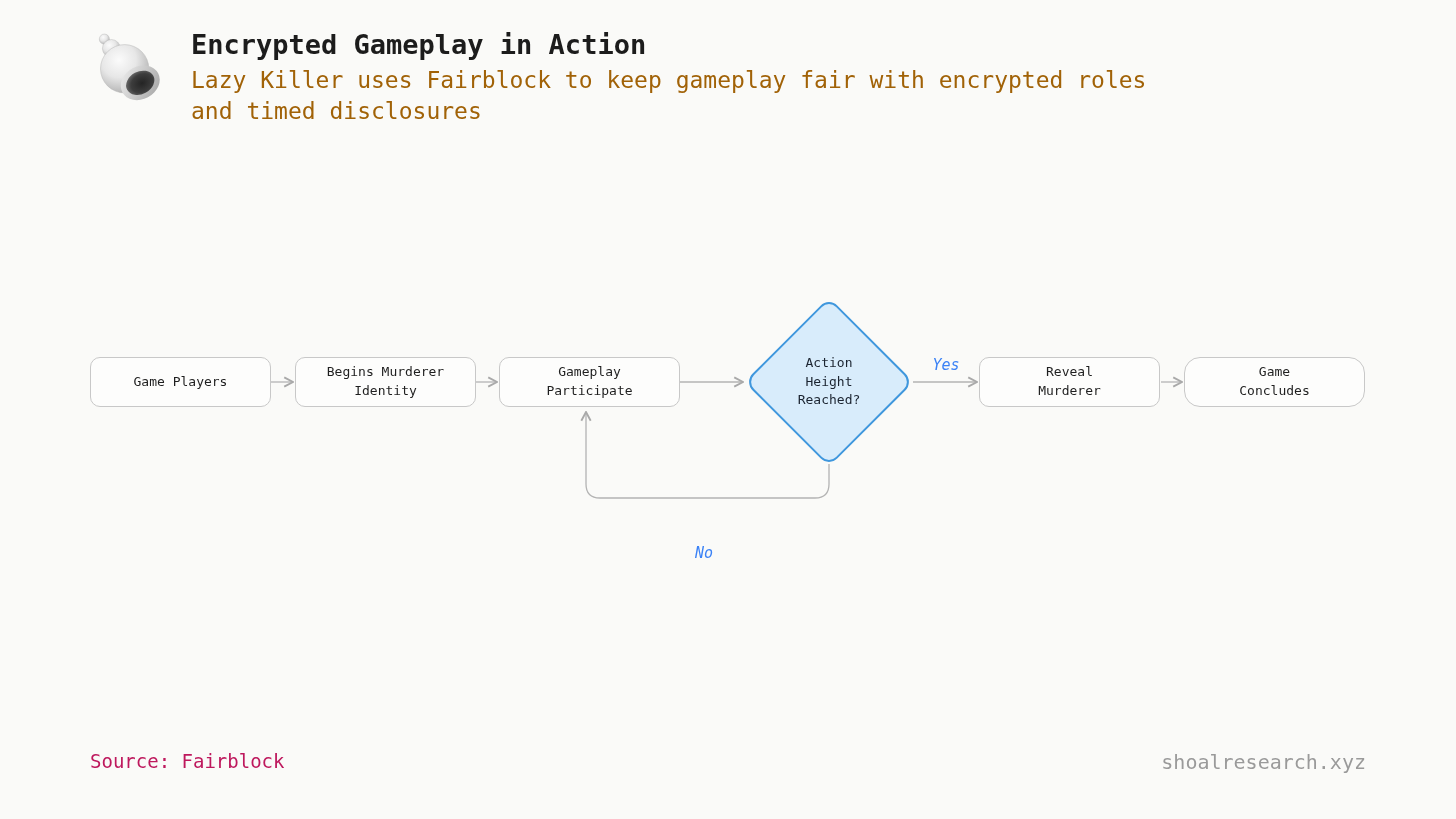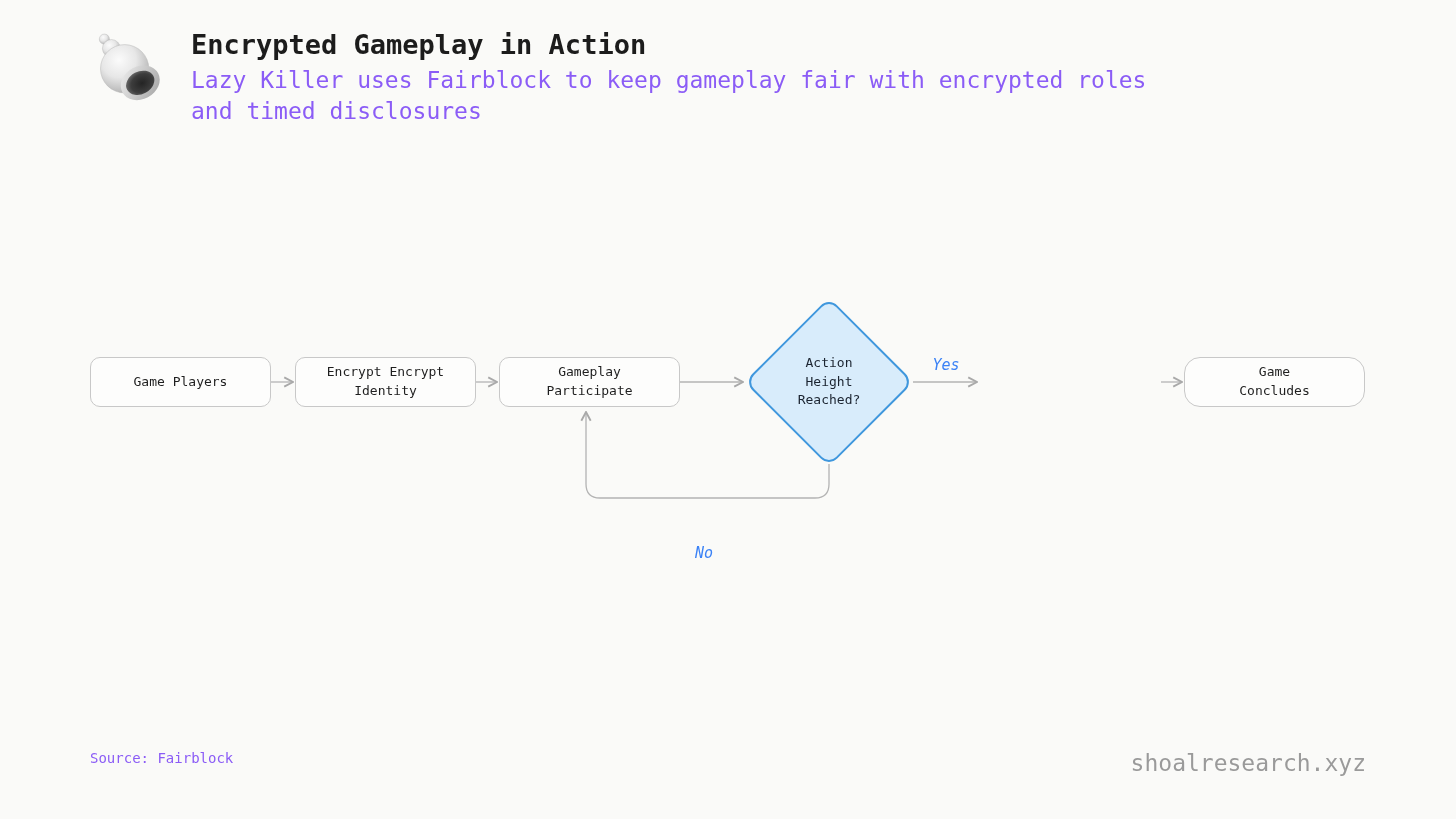--- a/index.html
+++ b/index.html
@@ -6,21 +6,21 @@
   .canvas {
     position:relative; width:1456px; height:819px;
     background:#fafaf8; overflow:hidden;
     font-family:"DejaVu Sans Mono","Liberation Mono",monospace;
   }
   
   .header { position:absolute; left:88px; top:26px; display:flex; gap:25px; align-items:flex-start; }
   .logo { width:78px; height:84px; flex:0 0 auto; }
   .header-text { padding-top:2px; }
   .title { font-size:27px; font-weight:bold; color:#1c1c1c; line-height:34px; margin:0; }
-  .subtitle { font-size:23px; color:#8b5cf6; line-height:31px; margin-top:3px; white-space:pre-line; }
+  .subtitle { font-size:23px; color:#a16207; line-height:31px; margin-top:3px; white-space:pre-line; }
   
   .connectors { position:absolute; left:0; top:0; width:1456px; height:819px; pointer-events:none; }
   .pnode {
     position:absolute; top:357px; height:50px; width:181px; box-sizing:border-box;
     border:1px solid #c8c8c8; border-radius:10px; background:#fdfdfc;
     display:flex; align-items:center; justify-content:center; text-align:center;
     font-size:13px; line-height:1.45; color:#1f1f1f; white-space:pre-line;
   }
   .n1 { left:90px; }  .n2 { left:295px; } .n3 { left:499px; }
   .n4 { left:979px; } .n5 { left:1184px;border-radius:16px; }
@@ -30,22 +30,22 @@
   }
   .diamond-label {
     position:absolute; left:769px; top:322px; width:120px; height:120px;
     display:flex; align-items:center; justify-content:center; text-align:center;
     font-size:13px; line-height:1.45; color:#1b2430; white-space:pre-line;
   }
   .edge-label { position:absolute; font-style:italic; font-size:15px; color:#3b82f6; text-align:center; }
   .lbl-yes { left:928px; top:356px; width:36px; }
   .lbl-no  { left:686px; top:508px; width:36px;margin-top:36px; }
   
-  .footer-left  { position:absolute; left:90px;  top:750px; font-size:14px; color:#8b5cf6; }
-  .footer-right { position:absolute; right:90px; top:750px; font-size:23px; color:#9a9a9a; }
+  .footer-left  { position:absolute; left:90px;  top:750px; font-size:19px; color:#be185d; }
+  .footer-right { position:absolute; right:90px; top:750px; font-size:20px; color:#9a9a9a; }
 </style>
 </head>
 <body>
 
 <div class="canvas">
 
   <div class="header">
     <svg class="logo" viewBox="0 0 100 104" aria-hidden="true">
       <defs>
         <radialGradient id="gBody" cx="38%" cy="32%" r="80%">
@@ -89,30 +89,32 @@
       <path d="M271,382 L293,382" marker-end="url(#arr)"></path>
       <path d="M476,382 L497,382" marker-end="url(#arr)"></path>
       <path d="M680,382 L743,382" marker-end="url(#arr)"></path>
       <path d="M913,382 L977,382" marker-end="url(#arr)"></path>
       <path d="M1161,382 L1182,382" marker-end="url(#arr)"></path>
       <path d="M829,464 L829,484 Q829,498 815,498 L600,498 Q586,498 586,484 L586,412" marker-end="url(#arr)"></path>
     </g>
   </svg>
 
   <div class="pnode n1">Game Players</div>
-  <div class="pnode n2">Encrypt Encrypt
+  <div class="pnode n2">Begins Murderer
 Identity</div>
   <div class="pnode n3">Gameplay
 Participate</div>
 
   <div class="diamond"></div>
   <div class="diamond-label">Action
 Height
 Reached?</div>
 
+  <div class="pnode n4">Reveal
+Murderer</div>
   <div class="pnode n5">Game
 Concludes</div>
 
   <div class="edge-label lbl-yes">Yes</div>
   <div class="edge-label lbl-no">No</div>
 
   <div class="footer-left">Source: Fairblock</div>
   <div class="footer-right">shoalresearch.xyz</div>
 
 </div>

